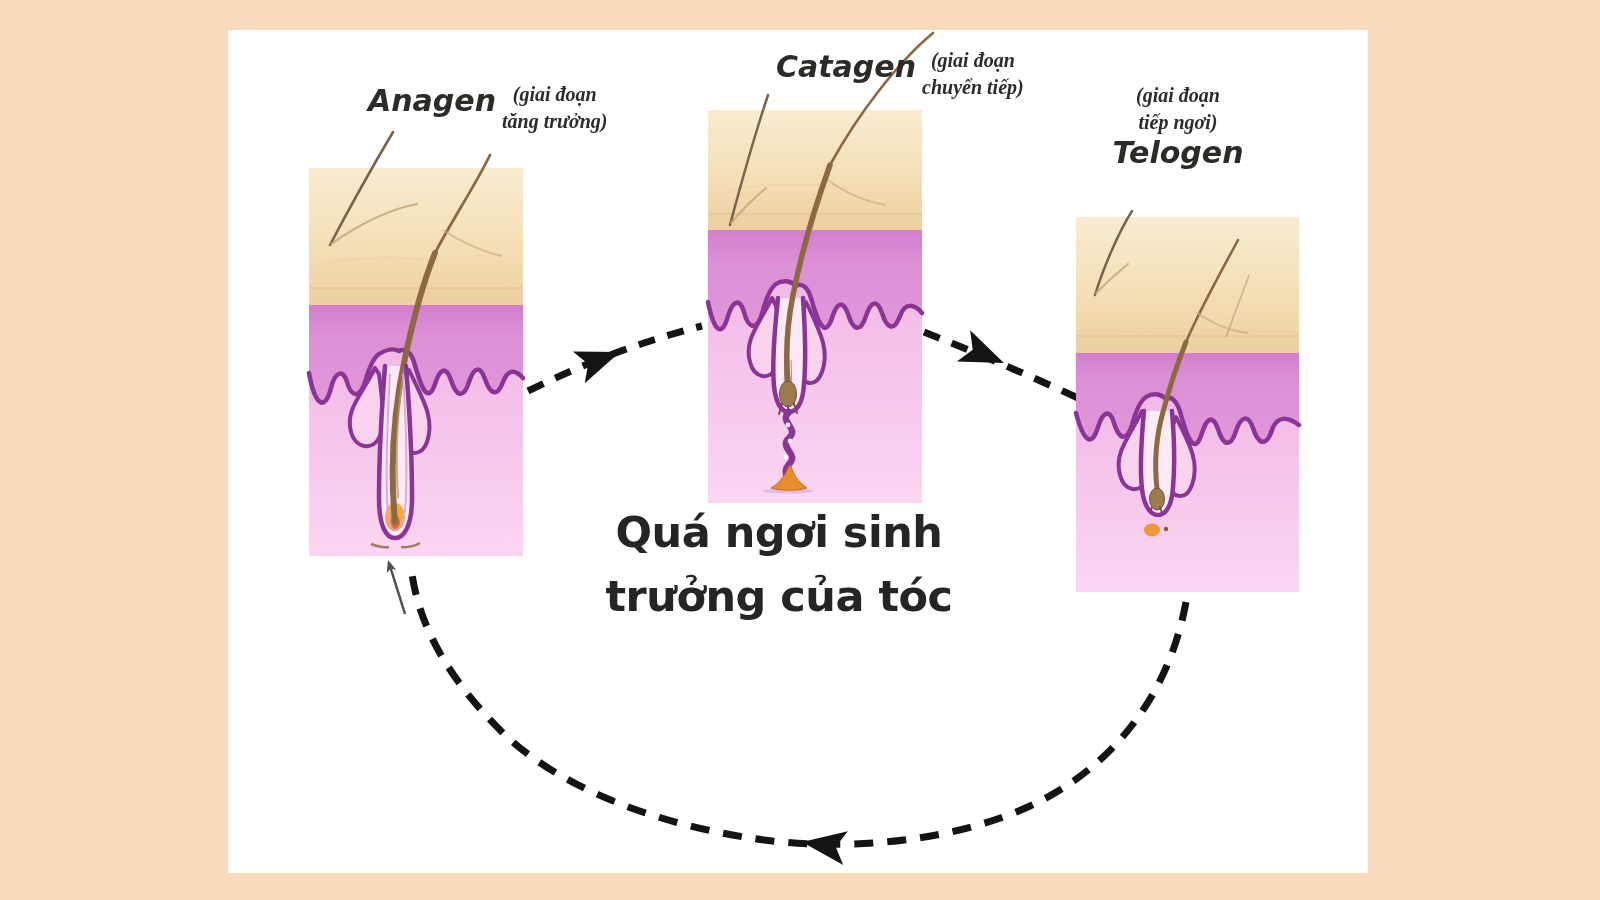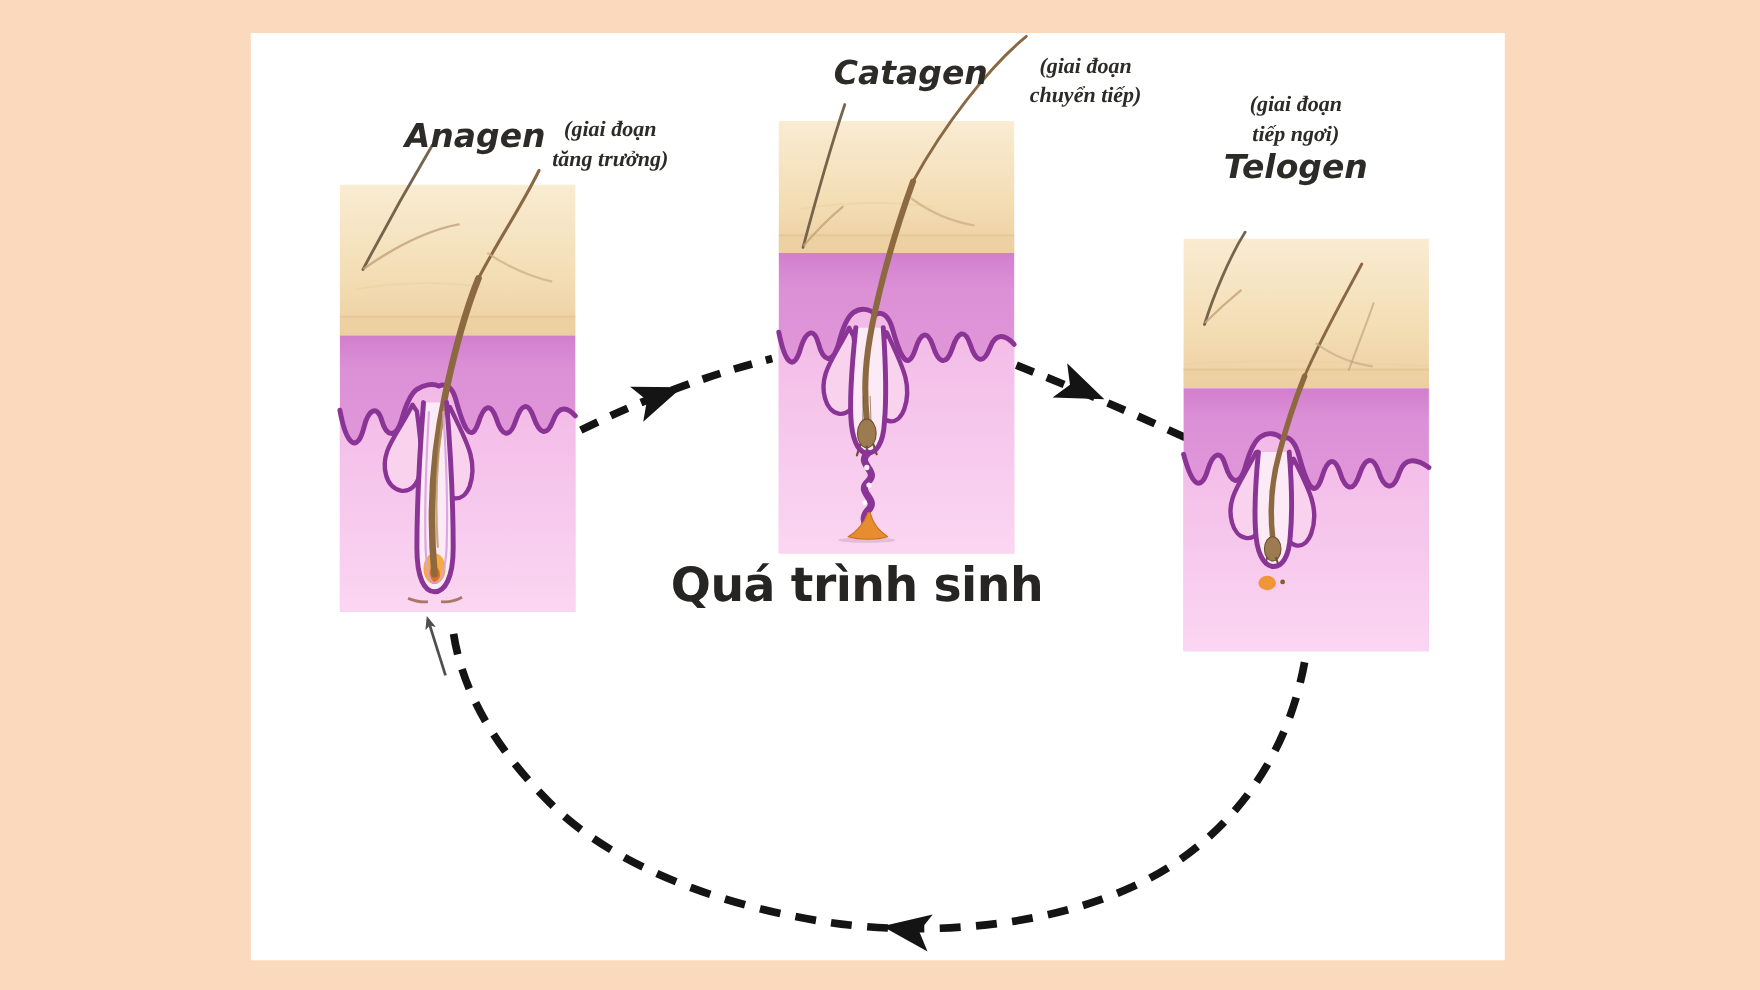--- a/index.html
+++ b/index.html
@@ -193,39 +193,40 @@
   <circle cx="90" cy="312" r="2.2" fill="#8a5a28"></circle>
   <g>
     <path d="M 19 78 C 27 52 42 16 56 -6" stroke="#77644c" stroke-width="2.5" fill="none" stroke-linecap="round"></path>
     <path d="M 20 76 C 30 66 41 56 52 47" stroke="#c2a379" stroke-width="2" fill="none" opacity="0.8" stroke-linecap="round"></path>
     <path d="M 120 95 C 138 108 155 114 172 116" stroke="#c9ad85" stroke-width="2" fill="none" opacity="0.7"></path>
     <path d="M 150 120 C 158 98 166 78 173 58" stroke="#b59a74" stroke-width="1.8" fill="none" opacity="0.6"></path>
   </g>
 </svg>
 </figure>
 
-<div class="stage-label" style="left:368px;top:84px;margin-top:24px;">
+<div class="stage-label" style="left:368px;top:84px;">
   <span class="stage-name">Anagen</span>
   <span class="stage-note">
     <span style="display:block">(giai đoạn</span>
     <span style="display:block">tăng trưởng)</span>
   </span>
 </div>
 
-<div class="stage-label" style="left:758px;top:50px;gap:32px;">
+<div class="stage-label" style="left:776px;top:50px;">
   <span class="stage-name">Catagen</span>
   <span class="stage-note">
     <span style="display:block">(giai đoạn</span>
     <span style="display:block">chuyển tiếp)</span>
   </span>
 </div>
 
 <div class="stage-label stacked" style="left:1103px;top:82px;">
   <span class="stage-note">
     <span style="display:block">(giai đoạn</span>
     <span style="display:block">tiếp ngơi)</span>
   </span>
   <span class="stage-name">Telogen</span>
 </div>
 
 <div class="diagram-title">
-  <div>Quá trình sinh</div>
+  <div>Quá ngơi sinh</div>
+  <div>trưởng của tóc</div>
 </div>
 
 </body></html>

